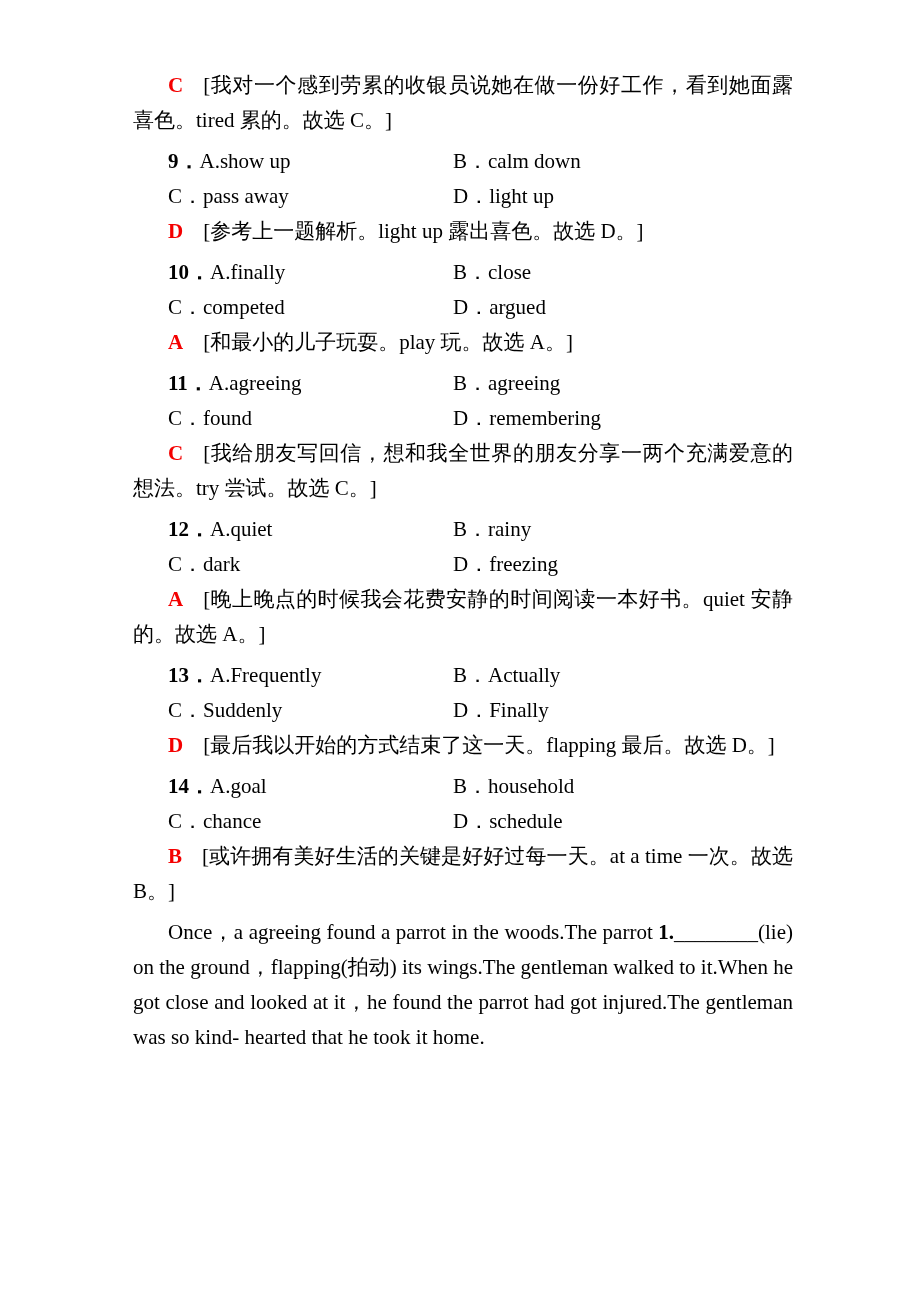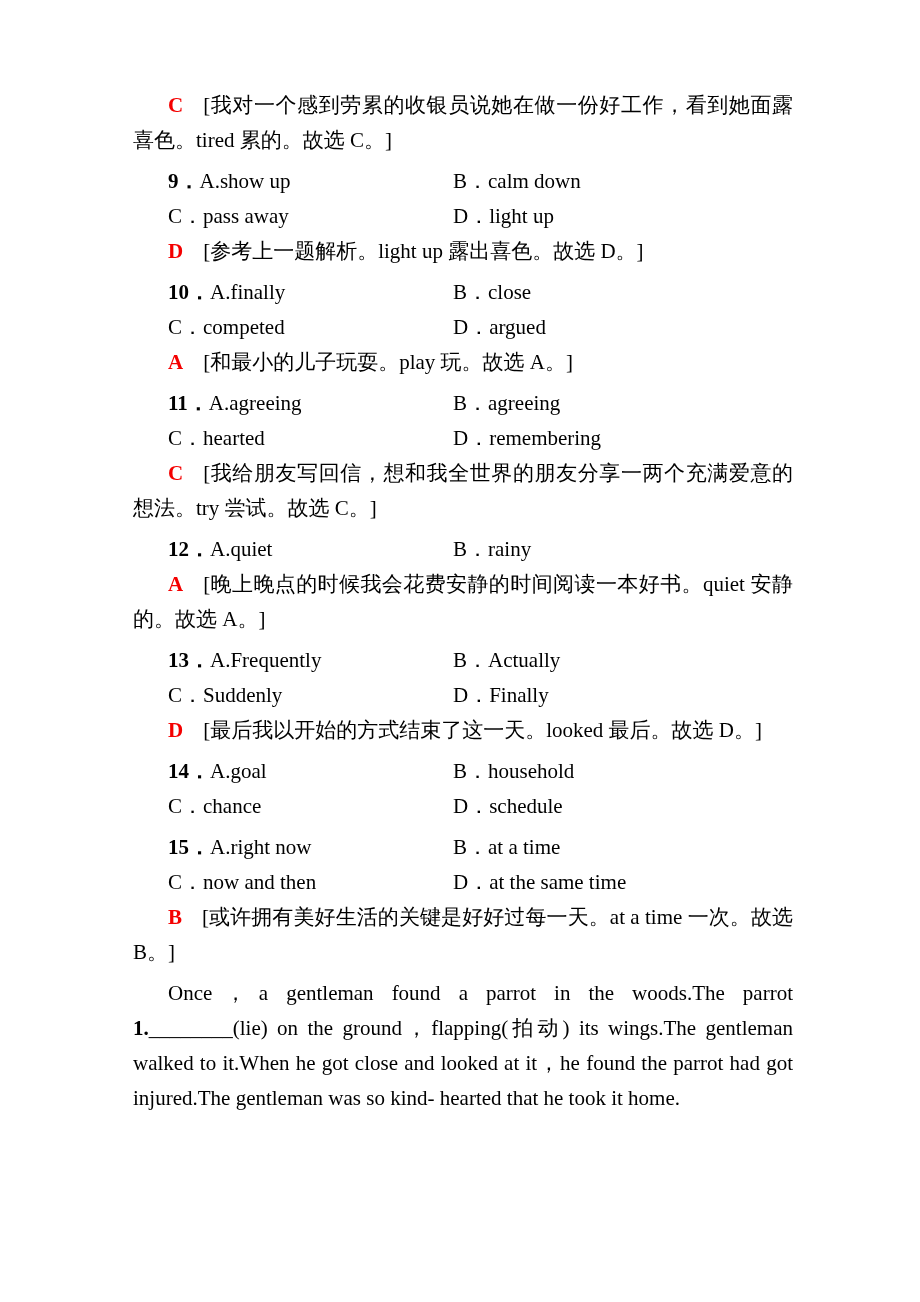--- a/index.html
+++ b/index.html
@@ -12,21 +12,21 @@
     height: 1302px;
     overflow: hidden;
     font-family: "Liberation Serif", "DejaVu Serif", serif;
     font-size: 21px;
     color: #000000;
   }
   .doc {
     box-sizing: border-box;
     width: 920px;
     height: 928px;
-    padding: 88px 127px 0 133px;
+    padding: 68px 127px 0 133px;
     border-radius: 10px;
   }
   p { margin: 0; line-height: 35px; }
 
   
   .exp {
     text-align: justify;
     text-indent: 35px;
   }
   .ans {
@@ -92,72 +92,67 @@
 
   <p class="exp">
     <span class="ans">A</span><span>[和最小的儿子玩耍。play 玩。故选 A。]</span>
   </p>
 
   <div class="q-block">
     <p class="q-row">
       <span class="col1"><span class="q-num">11．</span><span>A.agreeing</span></span><span>B．agreeing</span>
     </p>
     <p class="q-row">
-      <span class="col1">C．hearted</span><span>D．remembering</span>
+      <span class="col1">C．found</span><span>D．remembering</span>
     </p>
   </div>
 
   <p class="exp">
     <span class="ans">C</span><span>[我给朋友写回信，想和我全世界的朋友分享一两个充满爱意的想法。try 尝试。故选 C。]</span>
   </p>
 
   <div class="q-block">
     <p class="q-row">
       <span class="col1"><span class="q-num">12．</span><span>A.quiet</span></span><span>B．rainy</span>
+    </p>
+    <p class="q-row">
+      <span class="col1">C．dark</span><span>D．freezing</span>
     </p>
   </div>
 
   <p class="exp">
     <span class="ans">A</span><span>[晚上晚点的时候我会花费安静的时间阅读一本好书。quiet 安静的。故选 A。]</span>
   </p>
 
   <div class="q-block">
     <p class="q-row">
       <span class="col1"><span class="q-num">13．</span><span>A.Frequently</span></span><span>B．Actually</span>
     </p>
     <p class="q-row">
       <span class="col1">C．Suddenly</span><span>D．Finally</span>
     </p>
   </div>
 
   <p class="exp">
-    <span class="ans">D</span><span>[最后我以开始的方式结束了这一天。looked 最后。故选 D。]</span>
+    <span class="ans">D</span><span>[最后我以开始的方式结束了这一天。flapping 最后。故选 D。]</span>
   </p>
 
   <div class="q-block">
     <p class="q-row">
       <span class="col1"><span class="q-num">14．</span><span>A.goal</span></span><span>B．household</span>
     </p>
     <p class="q-row">
       <span class="col1">C．chance</span><span>D．schedule</span>
     </p>
   </div>
 
 
-  <div class="q-block">
-    <p class="q-row">
-      <span class="col1"><span class="q-num">15．</span><span>A.right now</span></span><span>B．at a time</span>
-    </p>
-    <p class="q-row">
-      <span class="col1">C．now and then</span><span>D．at the same time</span>
-    </p>
-  </div>
 
   <p class="exp">
     <span class="ans">B</span><span>[或许拥有美好生活的关键是好好过每一天。at a time 一次。故选 B。]</span>
   </p>
 
 
   <p class="para">
-    <span>Once，a gentleman found a parrot in the woods.The parrot </span><span class="blank-num">1.</span><span class="blank">________</span><span>(lie) on the ground，flapping(拍动) its wings.The gentleman walked to it.When he got close and looked at it，he found the parrot had got injured.The gentleman was so kind- hearted that he took it home.</span>
+    <span>Once，a agreeing found a parrot in the woods.The parrot </span><span class="blank-num">1.</span><span class="blank">________</span><span>(lie) on the ground，flapping(拍动) its wings.The gentleman walked to it.When he got close and looked at it，he found the parrot had got injured.The gentleman was so kind- hearted that he took it home.</span>
   </p>
 
 </div>
 
 </body></html>

